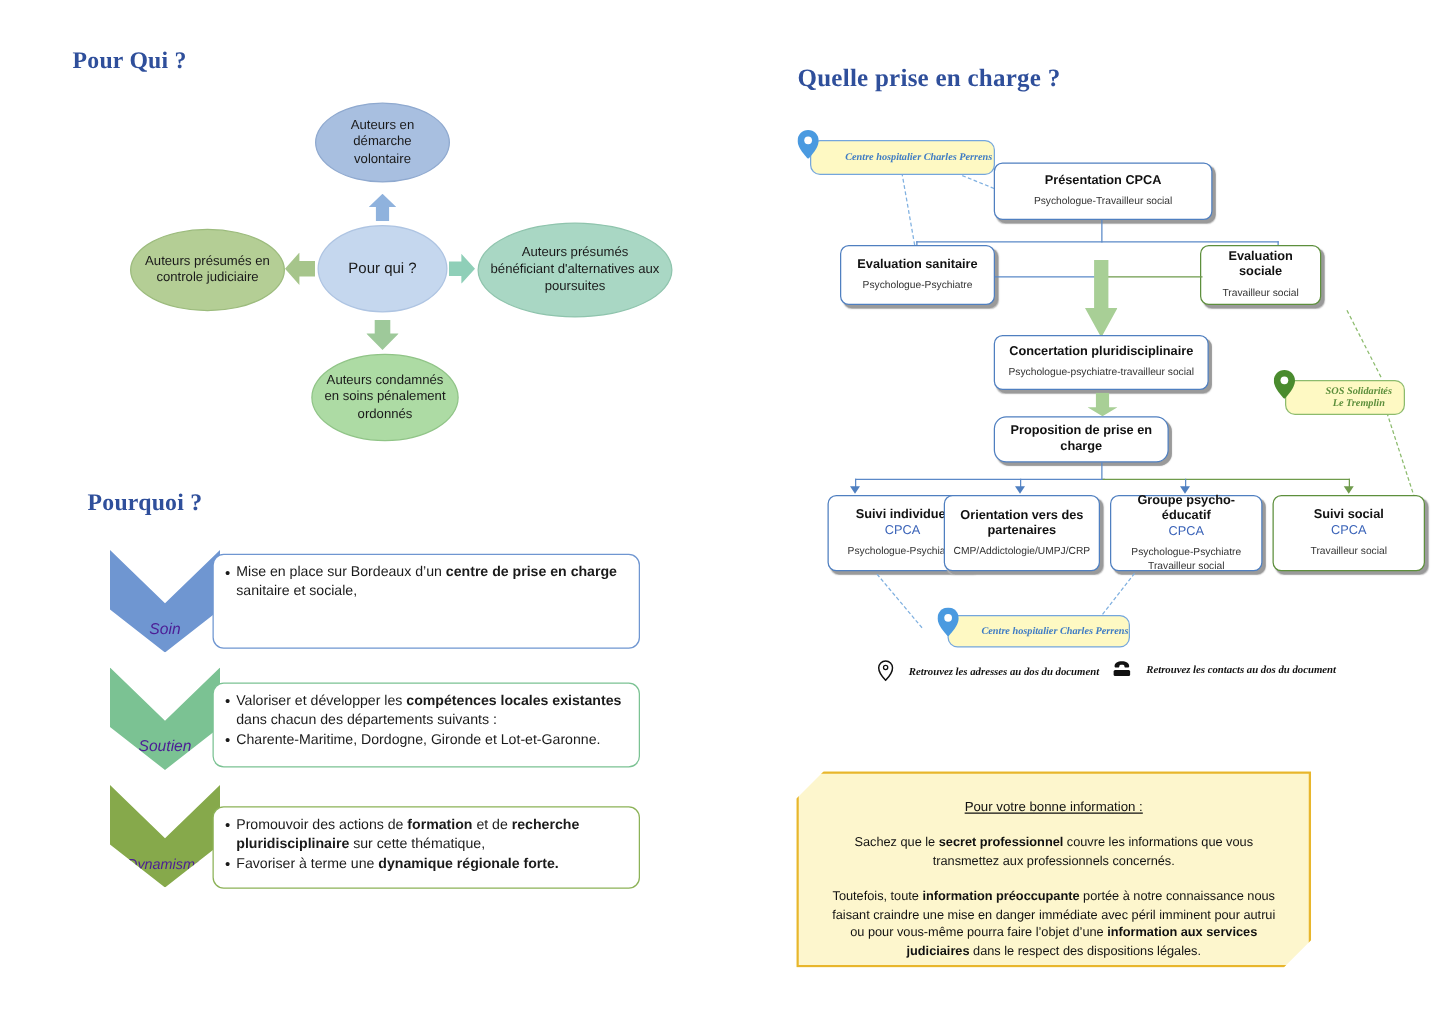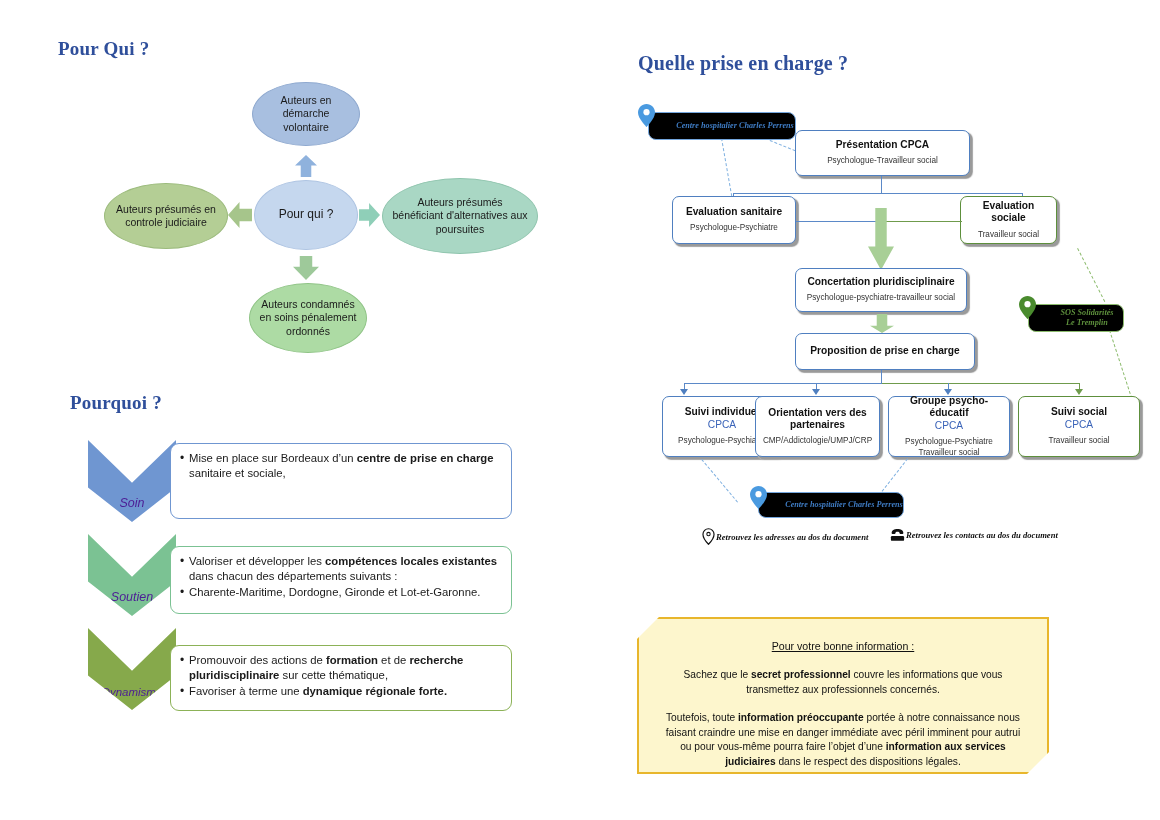--- a/index.html
+++ b/index.html
@@ -108,37 +108,37 @@
   .tip-down.g{border-top-color:#6f9b4c;}
 
   .fat-arrow{
     position:absolute;background:#a8cf96;
     clip-path:polygon(28% 0%,72% 0%,72% 62%,100% 62%,50% 100%,0% 62%,28% 62%);
   }
 
   
   .pin-note{
     position:absolute;box-sizing:border-box;
-    border-radius:8px;background:#000000;
+    border-radius:8px;background:#fef9c3;
     display:flex;align-items:center;
     font-family:"Liberation Serif", serif;
     font-style:italic;font-weight:bold;
     font-size:8.2px;line-height:1.25;
   }
   .pin-note.blue{border:1px solid #74a6dd;color:#3f7cc4;}
   .pin-note.green{border:1px solid #8cbb6d;color:#5d8f3c;}
   .pin-note .txt{padding-left:26px;text-align:center;width:100%;}
   .pin{
     position:absolute;width:17px;height:23px;
   }
   .dashed{position:absolute;border-top:1px dashed #7fb0e0;transform-origin:0 0;height:0;}
   .dashed.g{border-top-color:#8cbb6d;}
 
   
-  .legend-item{position:absolute;display:flex;align-items:center;gap:1px;}
+  .legend-item{position:absolute;display:flex;align-items:center;gap:12px;}
   .legend-item .lbl{
     font-family:"Liberation Serif", serif;
     font-style:italic;font-weight:bold;font-size:8.6px;color:#111;
     white-space:nowrap;
   }
 
   
   .info-banner{
     position:absolute;box-sizing:border-box;
     background:#fdf6cd;
@@ -262,21 +262,21 @@
   <div class="ln g" style="left:884px;top:221px;width:78px;height:1.2px;"></div>
   <div class="fat-arrow" style="left:868px;top:208px;width:26px;height:62px;"></div>
 
   <div class="fbox blue" style="left:795px;top:268px;width:172px;height:44px;">
     <div class="t1">Concertation pluridisciplinaire</div>
     <div class="t2">Psychologue-psychiatre-travailleur social</div>
   </div>
 
   <div class="fat-arrow" style="left:870px;top:314px;width:24px;height:19px;"></div>
 
-  <div class="fbox blue" style="left:795px;top:333px;width:180px;height:37px;">
+  <div class="fbox blue" style="left:795px;top:333px;width:140px;height:37px;border-radius:10px;">
     <div class="t1">Proposition de prise en charge</div>
   </div>
 
   <div class="ln" style="left:881px;top:370px;width:1.4px;height:14px;"></div>
   <div class="ln" style="left:684px;top:383px;width:200px;height:1.2px;"></div>
   <div class="ln g" style="left:882px;top:383px;width:198px;height:1.2px;"></div>
 
   <div class="ln" style="left:684px;top:383px;width:1.2px;height:8px;"></div>
   <div class="tip tip-down" style="left:680px;top:389px;"></div>
   <div class="ln" style="left:816px;top:383px;width:1.2px;height:8px;"></div>

